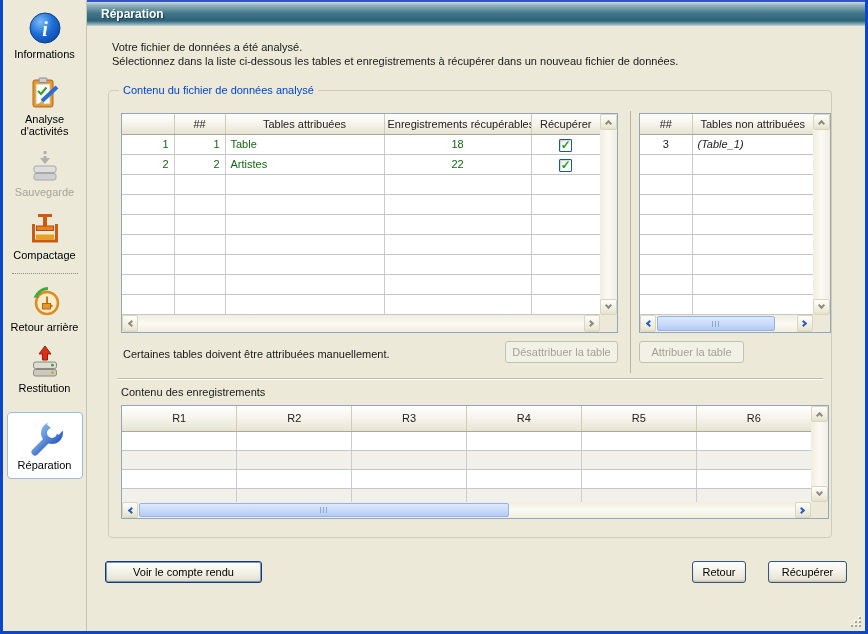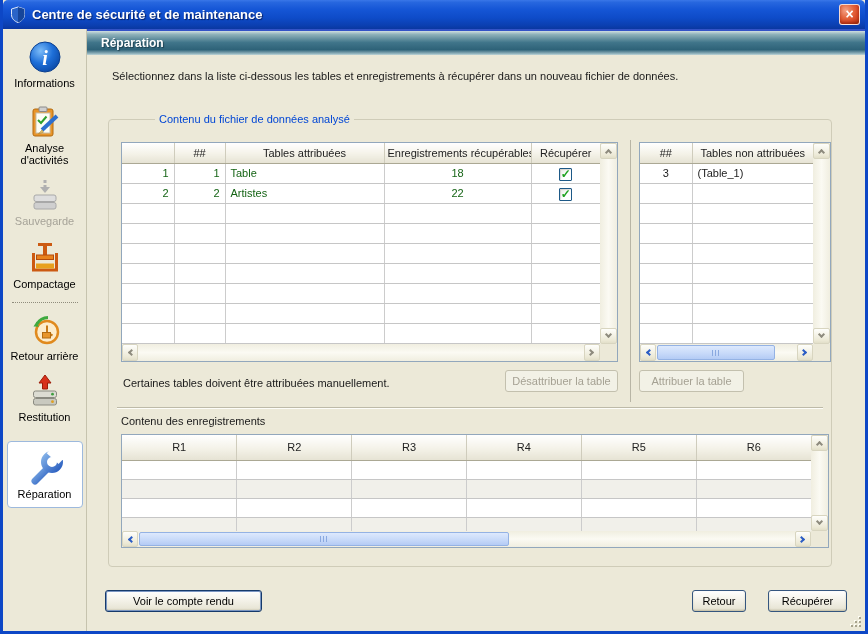--- a/index.html
+++ b/index.html
@@ -61,21 +61,21 @@
   }
   .intro { position:absolute; left:25px; top:40px; font-size:11px; line-height:14px; color:#1a1a1a; }
 
   
   .groupbox {
     position:absolute; left:21px; top:90px; width:724px; height:448px;
     border:1px solid #cfccb8; border-radius:4px;
   }
   .groupbox > .glabel {
     position:absolute; top:-7px; left:10px; background:var(--bg,#ece9d8); padding:0 4px;
-    font-size:11px; color:var(--group-label-blue,#0046d5);margin-left:36px;
+    font-size:11px; color:var(--group-label-blue,#0046d5);
   }
 
   
   .tablebox {
     position:absolute; background:#fff; border:1px solid #92a7bc;
     display:grid; grid-template-columns:1fr 17px; grid-template-rows:1fr 17px;
   }
   .tb-view { overflow:hidden; background:#fff; }
   table.grid { border-collapse:collapse; table-layout:fixed; width:100%; font-size:11px; }
   .grid th {
@@ -89,21 +89,21 @@
     height:20px; border-bottom:1px solid #c6c6c6; border-right:1px solid #cccccc;
     padding:0 5px; overflow:hidden; white-space:nowrap; color:var(--data-green,#156415);
   }
   .grid td:last-child { border-right:none; }
   .grid td.c-rownum { text-align:right; }
   .grid td.c-id { text-align:right; }
   .grid td.c-name { text-align:left; }
   .grid td.c-count { text-align:center; }
   .grid td.c-chk { text-align:center; }
   .grid td.u-id { text-align:center; color:#222; }
-  .grid td.u-name { text-align:left; color:#222; }
+  .grid td.u-name { text-align:left; color:#222;font-style:italic; }
   .rec-grid td { height:19px; }
   .rec-grid th { height:25px;text-align:center; }
   .rec-grid tbody tr:nth-child(even) td { background:#f1f0ea; }
 
   .xpcheck {
     display:inline-block; width:13px; height:13px; margin-top:3px;
     border:1px solid #1d5987; border-radius:1px;
     background:linear-gradient(135deg,#ecebe4,#ffffff 60%);
     color:var(--check-green,#1fa11f); font-size:12px; font-weight:bold; line-height:11px;
     box-shadow:inset 1px 1px 1px rgba(0,0,0,.12);
@@ -155,28 +155,20 @@
   .grip { position:absolute; right:4px; bottom:4px; width:13px; height:13px; }
   .grip i { position:absolute; width:2px; height:2px; background:#a8a48e; box-shadow:-1px -1px 0 #fffef5; }
   .grip .d1{right:0;bottom:0}.grip .d2{right:4px;bottom:0}.grip .d3{right:8px;bottom:0}
   .grip .d4{right:0;bottom:4px}.grip .d5{right:4px;bottom:4px}.grip .d6{right:0;bottom:8px}
 </style>
 </head>
 <body>
 
 <div class="window">
 
-  <div class="titlebar">
-    <svg class="shield" viewBox="0 0 18 18">
-      <path d="M9 1 L15.5 3 V8.5 C15.5 12.8 12.4 15.2 9 16.6 C5.6 15.2 2.5 12.8 2.5 8.5 V3 Z" fill="#2a64c8" stroke="#dce6f8" stroke-width="1"></path>
-      <path d="M9 1 L15.5 3 V8.5 C15.5 12.8 12.4 15.2 9 16.6 Z" fill="#16459a"></path>
-    </svg>
-    <span class="ttl">Centre de sécurité et de maintenance</span>
-    <div class="closebtn">×</div>
-  </div>
 
   <div class="bodyrow">
 
     <div class="sidebar">
 
       <div class="side-item mb1">
         <svg viewBox="0 0 36 36">
           <defs>
               <radialGradient id="gInfo" cx="35%" cy="30%" r="75%">
             <stop offset="0%" stop-color="#7cbcf8"></stop>
@@ -261,20 +253,21 @@
           <rect x="21" y="1" width="16" height="9" fill="#ffffff" transform="rotate(42 29 5)"></rect>
         </svg>
         <span class="side-label">Réparation</span>
       </div>
     </div>
 
     <div class="main">
       <div class="teal-header">Réparation</div>
 
       <div class="intro">
+        <div>Votre fichier de données a été analysé.</div>
         <div>Sélectionnez dans la liste ci-dessous les tables et enregistrements à récupérer dans un nouveau fichier de données.</div>
       </div>
 
       <div class="groupbox">
         <span class="glabel">Contenu du fichier de données analysé</span>
 
         <div class="tablebox" style="left:12px; top:22px; width:497px; height:220px;">
           <div class="tb-view">
             <table class="grid">
               <colgroup>

